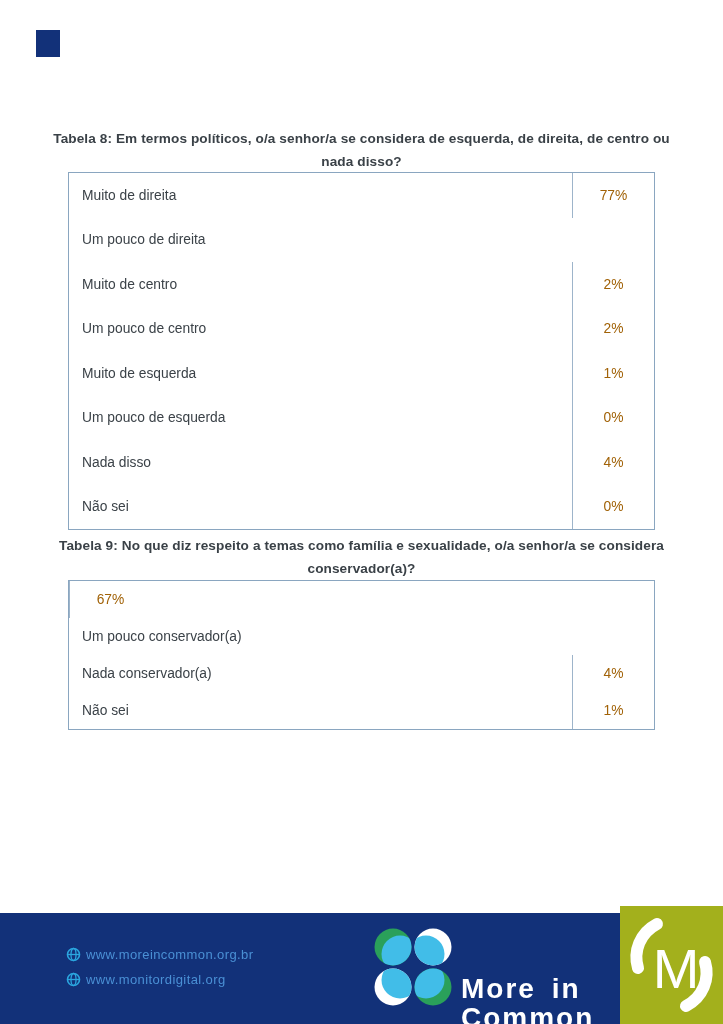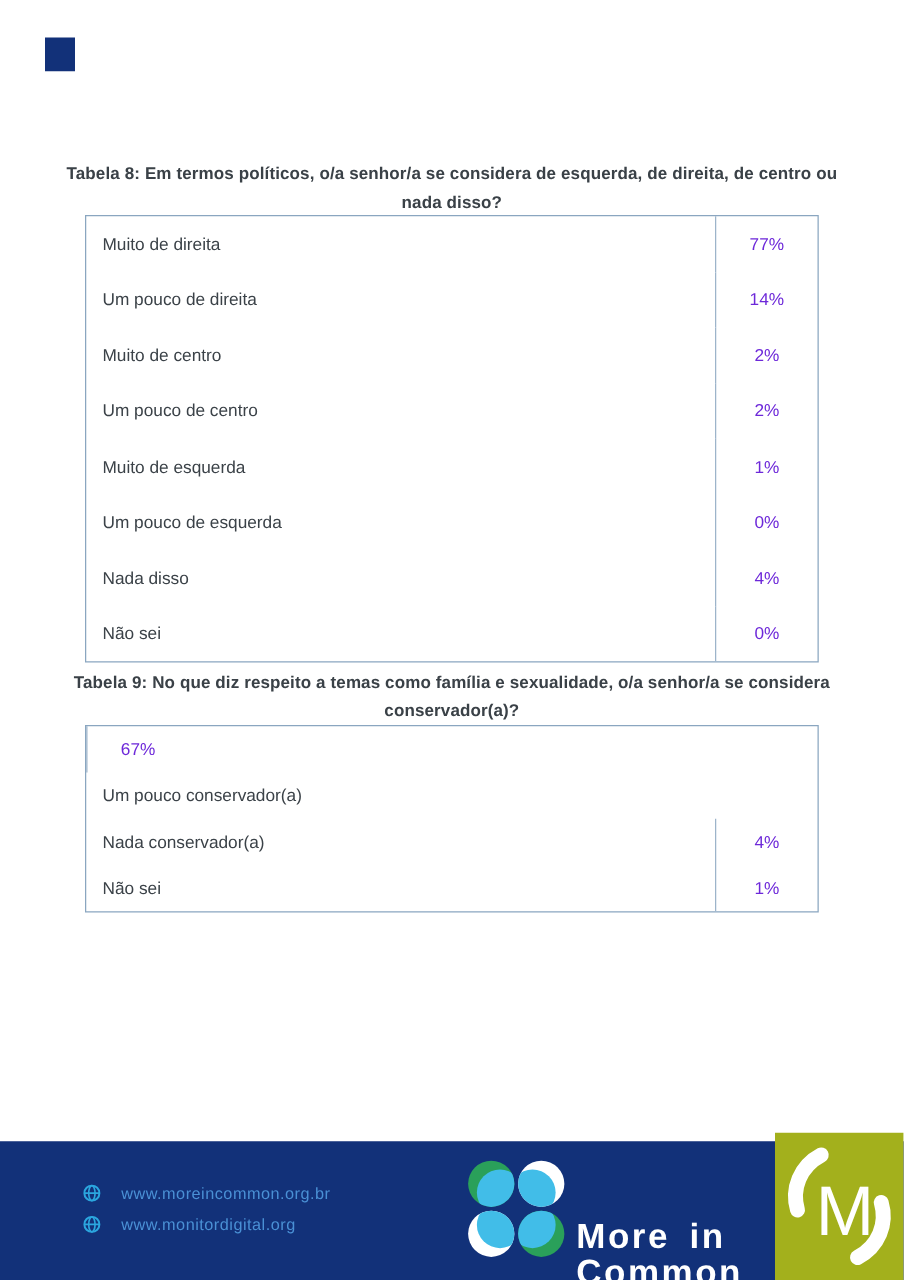--- a/index.html
+++ b/index.html
@@ -32,32 +32,32 @@
   .table-1 { top:172px; height:358px; }
   .table-2 { top:580px; height:150px; }
   .trow { flex:1; display:flex; align-items:stretch; }
   .tlabel {
     flex:1; display:flex; align-items:center;
     padding-left:13px; font-size:13.8px; color:#3b4248;
   }
   .tvalue {
     width:82px; border-left:1px solid #9db4ca;
     display:flex; align-items:center; justify-content:center;
-    font-size:13.8px; color:#6d28d9;
+    font-size:13.8px; color:#a16207;
   }
   .footer-band {
     position:absolute; left:0; top:913px; width:723px; height:111px;
     background:#123179;
   }
   .footer-links {
     position:absolute; left:66px; top:947px;
     display:flex; flex-direction:column; gap:10px;
   }
   .footer-link {
-    display:flex; align-items:center; gap:16px;
+    display:flex; align-items:center; gap:5px;
     font-size:13px; letter-spacing:0.4px; color:#4a90d5;
     text-decoration:none; cursor:pointer;
   }
   .globe { width:15px; height:15px; display:block; }
   .mic-logo { position:absolute; left:374px; top:928px; width:78px; height:78px; }
   .mic-wordmark {
     position:absolute; left:461px; top:974px;
     color:#ffffff; font-weight:700; font-size:28px; line-height:29px;
     letter-spacing:2px; word-spacing:6px; white-space:nowrap;
   }
@@ -71,21 +71,20 @@
 <div class="corner-marker"></div>
 
 <div class="table-title title-1">Tabela 8: Em termos políticos, o/a senhor/a se considera de esquerda, de direita, de centro ou nada disso?</div>
 <div class="data-table table-1">
   <div class="trow">
     <div class="tlabel">Muito de direita</div>
     <div class="tvalue">77%</div>
   </div>
   <div class="trow">
     <div class="tlabel">Um pouco de direita</div>
-    <div class="tvalue">14%</div>
   </div>
   <div class="trow">
     <div class="tlabel">Muito de centro</div>
     <div class="tvalue">2%</div>
   </div>
   <div class="trow">
     <div class="tlabel">Um pouco de centro</div>
     <div class="tvalue">2%</div>
   </div>
   <div class="trow">

